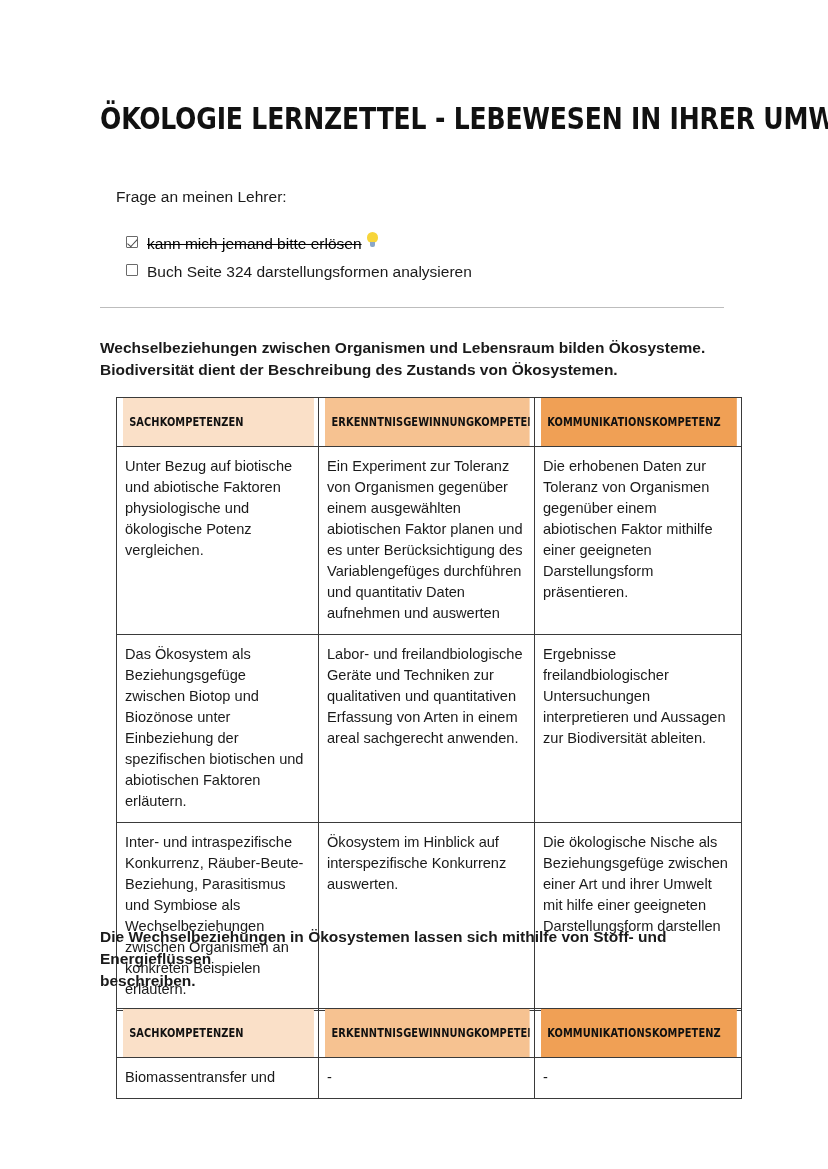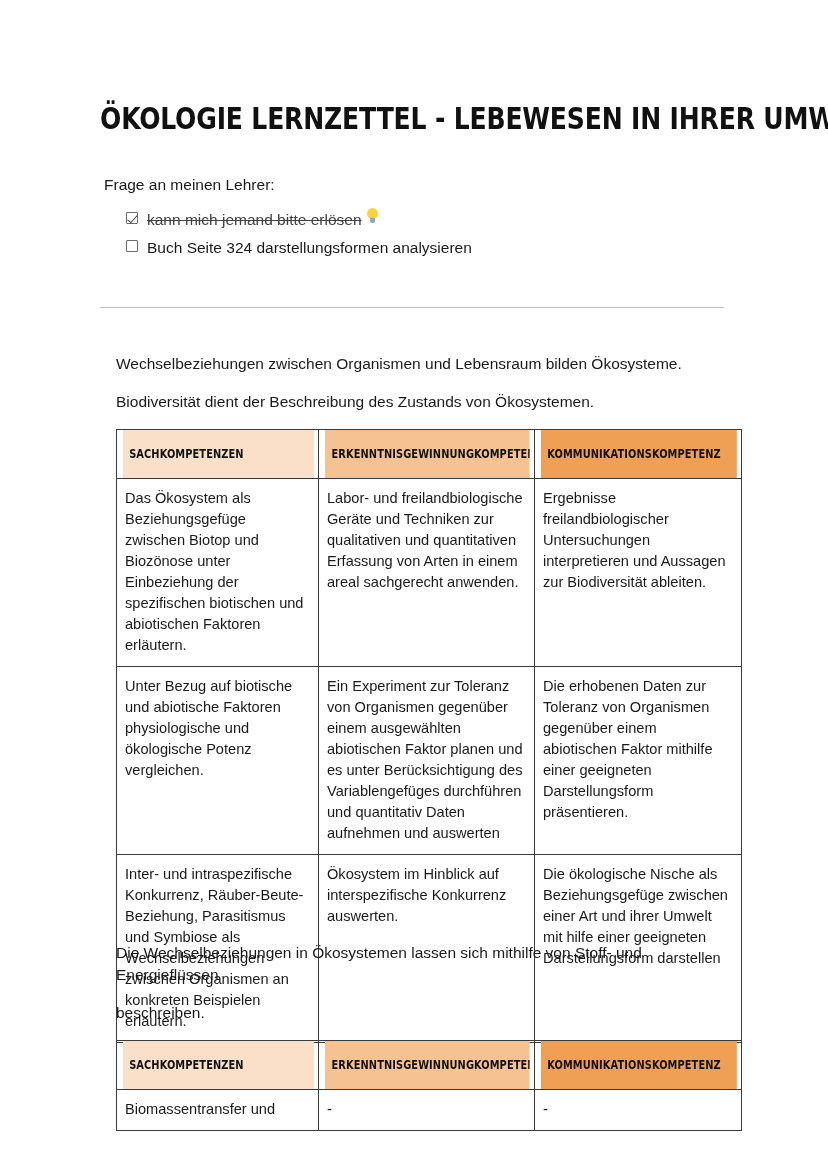--- a/index.html
+++ b/index.html
@@ -35,21 +35,21 @@
     color: #111111;
     transform: scaleX(0.93);
     transform-origin: left center;
     white-space: nowrap;
   }
 
   
   .lead-line {
     font-size: 15.5px;
     line-height: 1.45;
-    margin: 4px;
+    margin: 16px;
     padding-top: 22px;
     color: #1a1a1a;
   }
   .checklist {
     margin: 0;
     padding: 4px 0 0 0;
     list-style: none;
   }
   .check-item {
     display: flex;
@@ -78,21 +78,21 @@
     top: -0.5px;
     width: 4px;
     height: 8.5px;
     border: solid #4a4a4a;
     border-width: 0 1.6px 1.6px 0;
     transform: rotate(42deg);
   }
   .check-label.done {
     text-decoration: line-through;
     text-decoration-thickness: 1px;
-    color: #404040;
+    color: #000000;
   }
   .bulb-shape {
     display: inline-block;
     position: relative;
     width: 11px;
     height: 15px;
     vertical-align: -3px;
     margin-left: 5px;
   }
   .bulb-shape .glass {
@@ -119,22 +119,23 @@
     position: absolute;
     left: 100px;
     top: 307px;
     width: 624px;
   }
 
   
   .section-para {
     font-size: 15.5px;
     line-height: 1.42;
-    margin: 16px;
-    color: #1a1a1a;
+    margin: 0;
+    color: #1a1a1a;
+    font-weight: bold;
   }
 
   
   table.komp {
     border-collapse: collapse;
     table-layout: fixed;
     width: 625px;
     margin: 16px;
   }
   table.komp col.c1 { width: 202px; }
@@ -216,28 +217,28 @@
         </colgroup>
       <thead>
         <tr>
           <th class="h1">SACHKOMPETENZEN</th>
           <th class="h2">ERKENNTNISGEWINNUNGKOMPETENZ</th>
           <th class="h3">KOMMUNIKATIONSKOMPETENZ</th>
         </tr>
       </thead>
       <tbody>
         <tr>
+          <td>Unter Bezug auf biotische und abiotische Faktoren physiologische und ökologische Potenz vergleichen.</td>
+          <td>Ein Experiment zur Toleranz von Organismen gegenüber einem ausgewählten abiotischen Faktor planen und es unter Berücksichtigung des Variablengefüges durchführen und quantitativ Daten aufnehmen und auswerten</td>
+          <td>Die erhobenen Daten zur Toleranz von Organismen gegenüber einem abiotischen Faktor mithilfe einer geeigneten Darstellungsform präsentieren.</td>
+        </tr>
+        <tr>
           <td>Das Ökosystem als Beziehungsgefüge zwischen Biotop und Biozönose unter Einbeziehung der spezifischen biotischen und abiotischen Faktoren erläutern.</td>
           <td>Labor- und freilandbiologische Geräte und Techniken zur qualitativen und quantitativen Erfassung von Arten in einem areal sachgerecht anwenden.</td>
           <td>Ergebnisse freilandbiologischer Untersuchungen interpretieren und Aussagen zur Biodiversität ableiten.</td>
-        </tr>
-        <tr>
-          <td>Unter Bezug auf biotische und abiotische Faktoren physiologische und ökologische Potenz vergleichen.</td>
-          <td>Ein Experiment zur Toleranz von Organismen gegenüber einem ausgewählten abiotischen Faktor planen und es unter Berücksichtigung des Variablengefüges durchführen und quantitativ Daten aufnehmen und auswerten</td>
-          <td>Die erhobenen Daten zur Toleranz von Organismen gegenüber einem abiotischen Faktor mithilfe einer geeigneten Darstellungsform präsentieren.</td>
         </tr>
         <tr>
           <td>Inter- und intraspezifische Konkurrenz, Räuber-Beute-Beziehung, Parasitismus und Symbiose als Wechselbeziehungen zwischen Organismen an konkreten Beispielen erläutern.</td>
           <td>Ökosystem im Hinblick auf interspezifische Konkurrenz auswerten.</td>
           <td>Die ökologische Nische als Beziehungsgefüge zwischen einer Art und ihrer Umwelt mit hilfe einer geeigneten Darstellungsform darstellen</td>
         </tr>
       </tbody>
     </table>
   </div>
 

